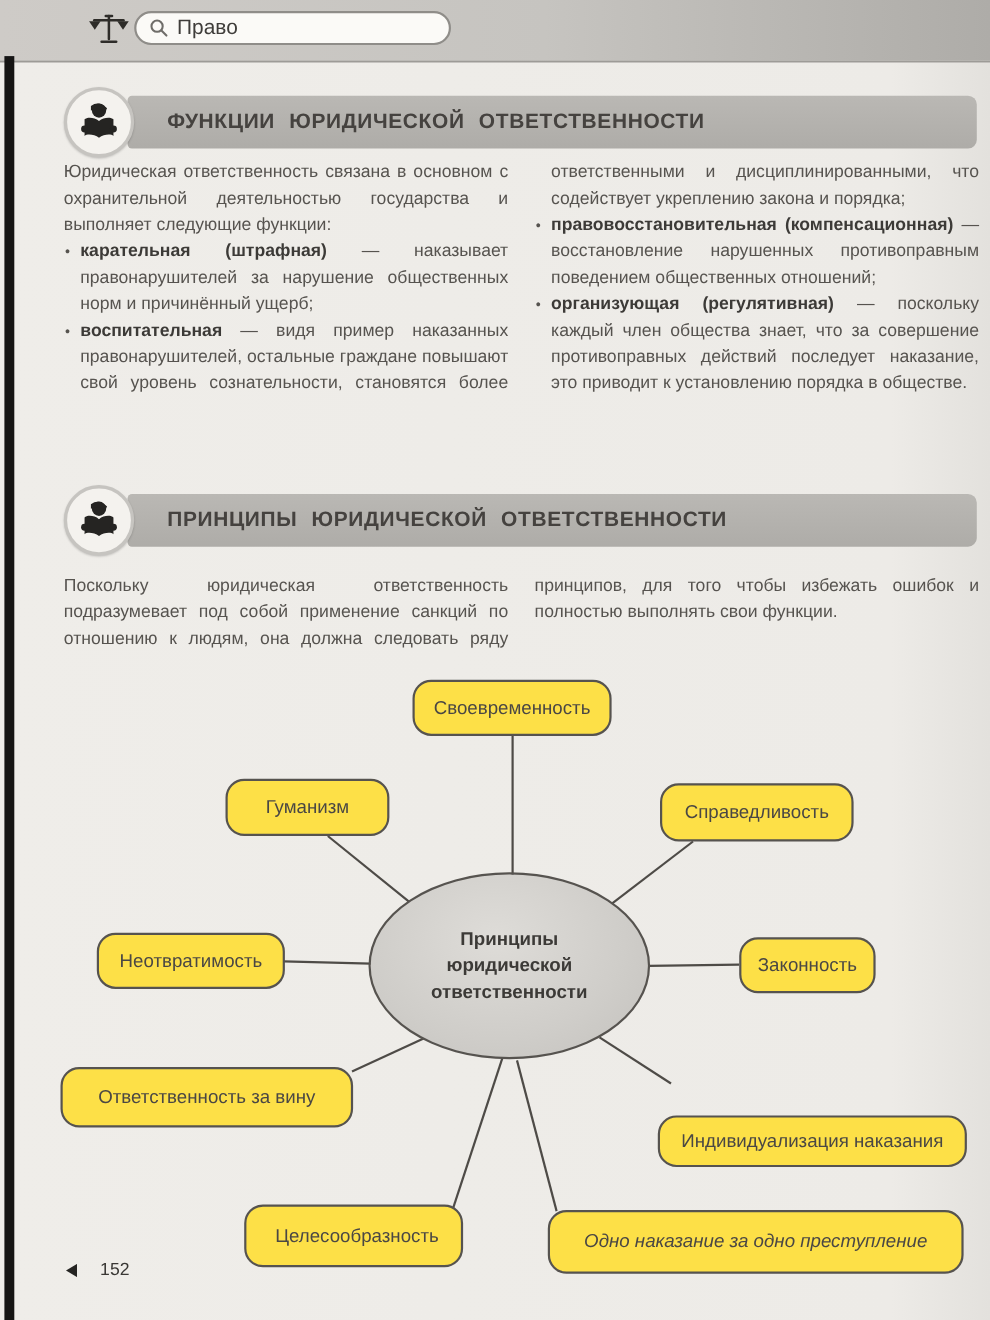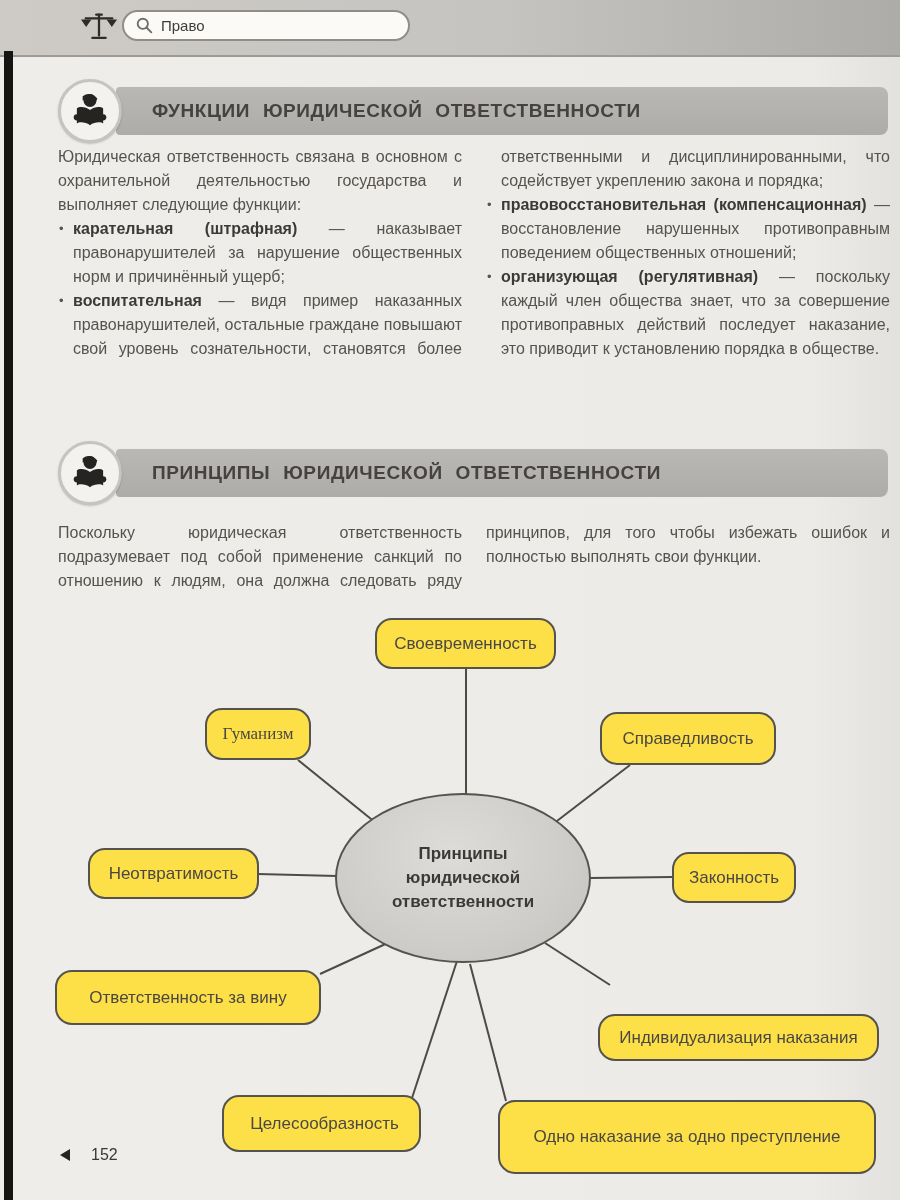--- a/index.html
+++ b/index.html
@@ -14,21 +14,21 @@
     background:linear-gradient(to right,#cecbc7 0%,#c6c4c0 55%,#aeaca8 100%);
     border-bottom:2px solid #9d9b97;
   }
   .scales { position:absolute; left:80px; top:10px; width:38px; height:34px; }
   .searchbox {
     position:absolute; left:122px; top:10px; width:288px; height:31px;
     background:#fbfaf7; border:2px solid #8f8d89; border-radius:16px;
     display:flex; align-items:center; gap:8px; padding:0 12px;
   }
   .searchbox .mag { width:17px; height:17px; flex:0 0 auto; }
-  .searchbox .sv { font-size:15px; color:#3f3d3a; }
+  .searchbox .sv { font-size:19px; color:#3f3d3a; }
 
   
   .page {
     position:absolute; left:0; top:57px; width:900px; height:1143px;
     background:linear-gradient(to right,#efede9 0%,#edebe7 90%,#e3e1dd 100%);
   }
   .spine { position:absolute; left:4px; top:-6px; width:9px; height:1149px; background:#161514; }
 
   
   .section-head { position:absolute; left:58px; right:12px; height:48px; }
@@ -166,28 +166,28 @@
         <line x1="258" y1="266" x2="337" y2="268"></line>
         <line x1="590" y1="270" x2="672" y2="269"></line>
         <line x1="320" y1="366" x2="392" y2="333"></line>
         <line x1="610" y1="377" x2="545" y2="335"></line>
         <line x1="412" y1="490" x2="457" y2="353"></line>
         <line x1="506" y1="493" x2="470" y2="356"></line>
       </g>
     </svg>
 
     <div class="node" style="left:375px; top:10px;  width:181px; height:51px;">Своевременность</div>
-    <div class="node" style="left:205px; top:100px; width:106px; height:52px;font-family:Liberation Serif, serif;">Гуманизм</div>
+    <div class="node" style="left:205px; top:100px; width:149px; height:52px;">Гуманизм</div>
     <div class="node" style="left:600px; top:104px; width:176px; height:53px;">Справедливость</div>
     <div class="node" style="left:88px;  top:240px; width:171px; height:51px;">Неотвратимость</div>
     <div class="node" style="left:672px; top:244px; width:124px; height:51px;">Законность</div>
     <div class="node" style="left:55px;  top:362px; width:266px; height:55px;">Ответственность за вину</div>
     <div class="node" style="left:598px; top:375px; width:281px; height:47px;margin-top:31px;">Индивидуализация наказания</div>
     <div class="node" style="left:222px; top:487px; width:199px; height:57px;padding-left:16px;">Целесообразность</div>
-    <div class="node" style="left:498px; top:492px; width:378px; height:74px;">Одно наказание за одно преступление</div>
+    <div class="node" style="left:498px; top:492px; width:378px; height:58px;font-style:italic;">Одно наказание за одно преступление</div>
 
     <div class="oval">Принципы юридической ответственности</div>
   </div>
 
   <div class="footer">
     <svg class="tri" viewBox="0 0 10 12">
       <polygon points="10,0 10,12 0,6" fill="#252422"></polygon>
     </svg>
     <span class="num">152</span>
   </div>

